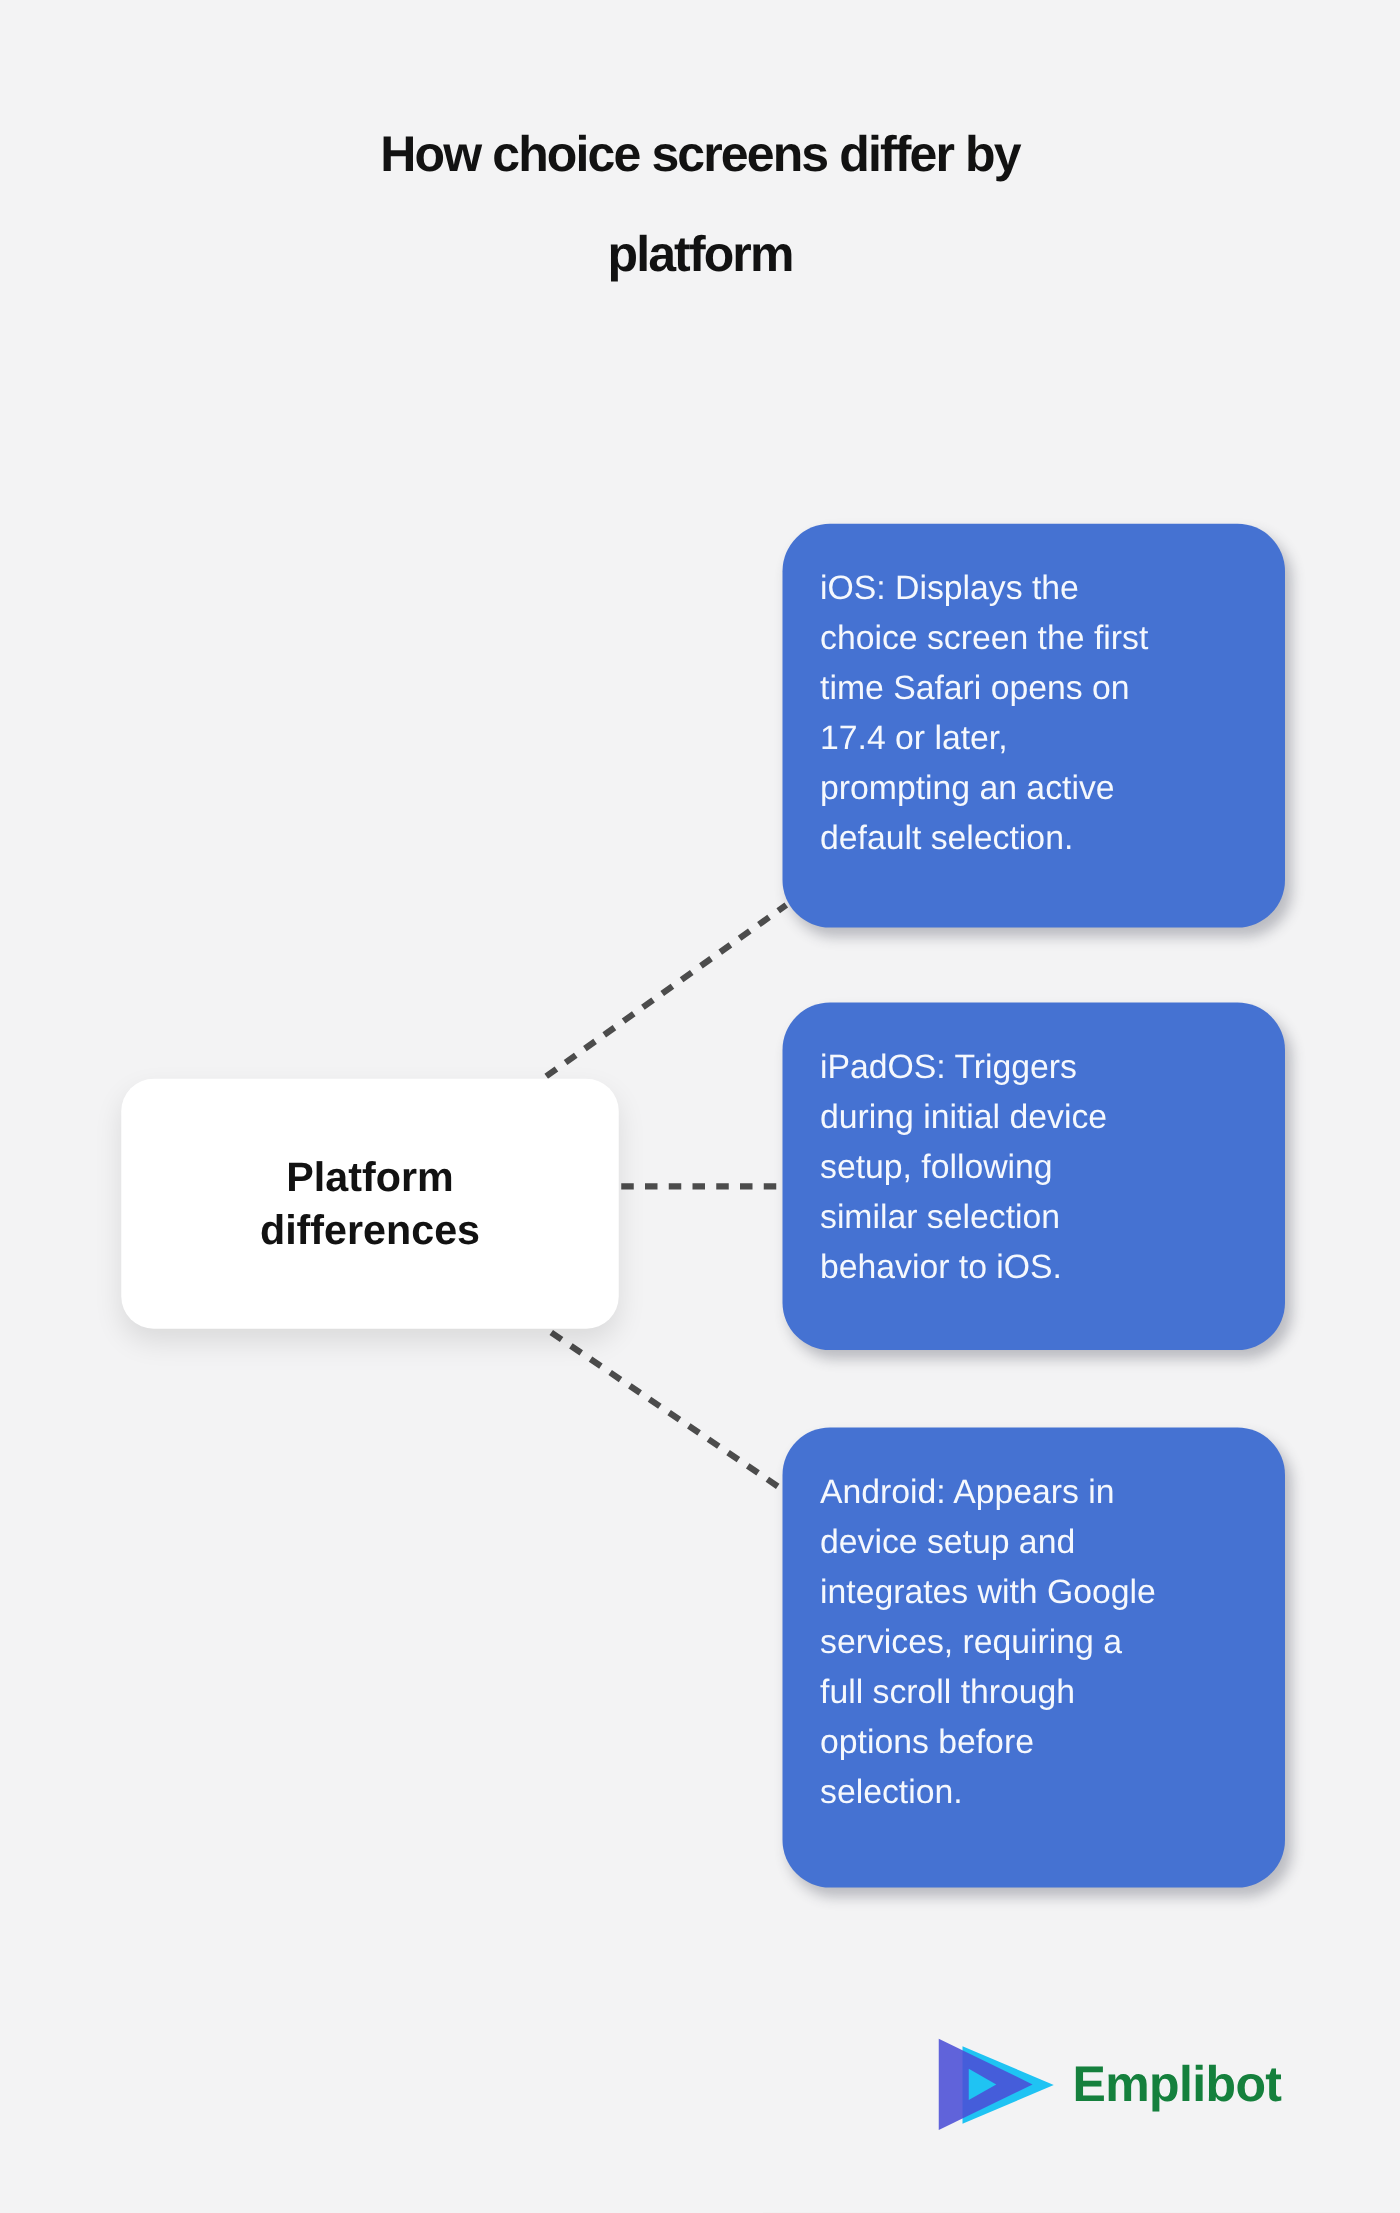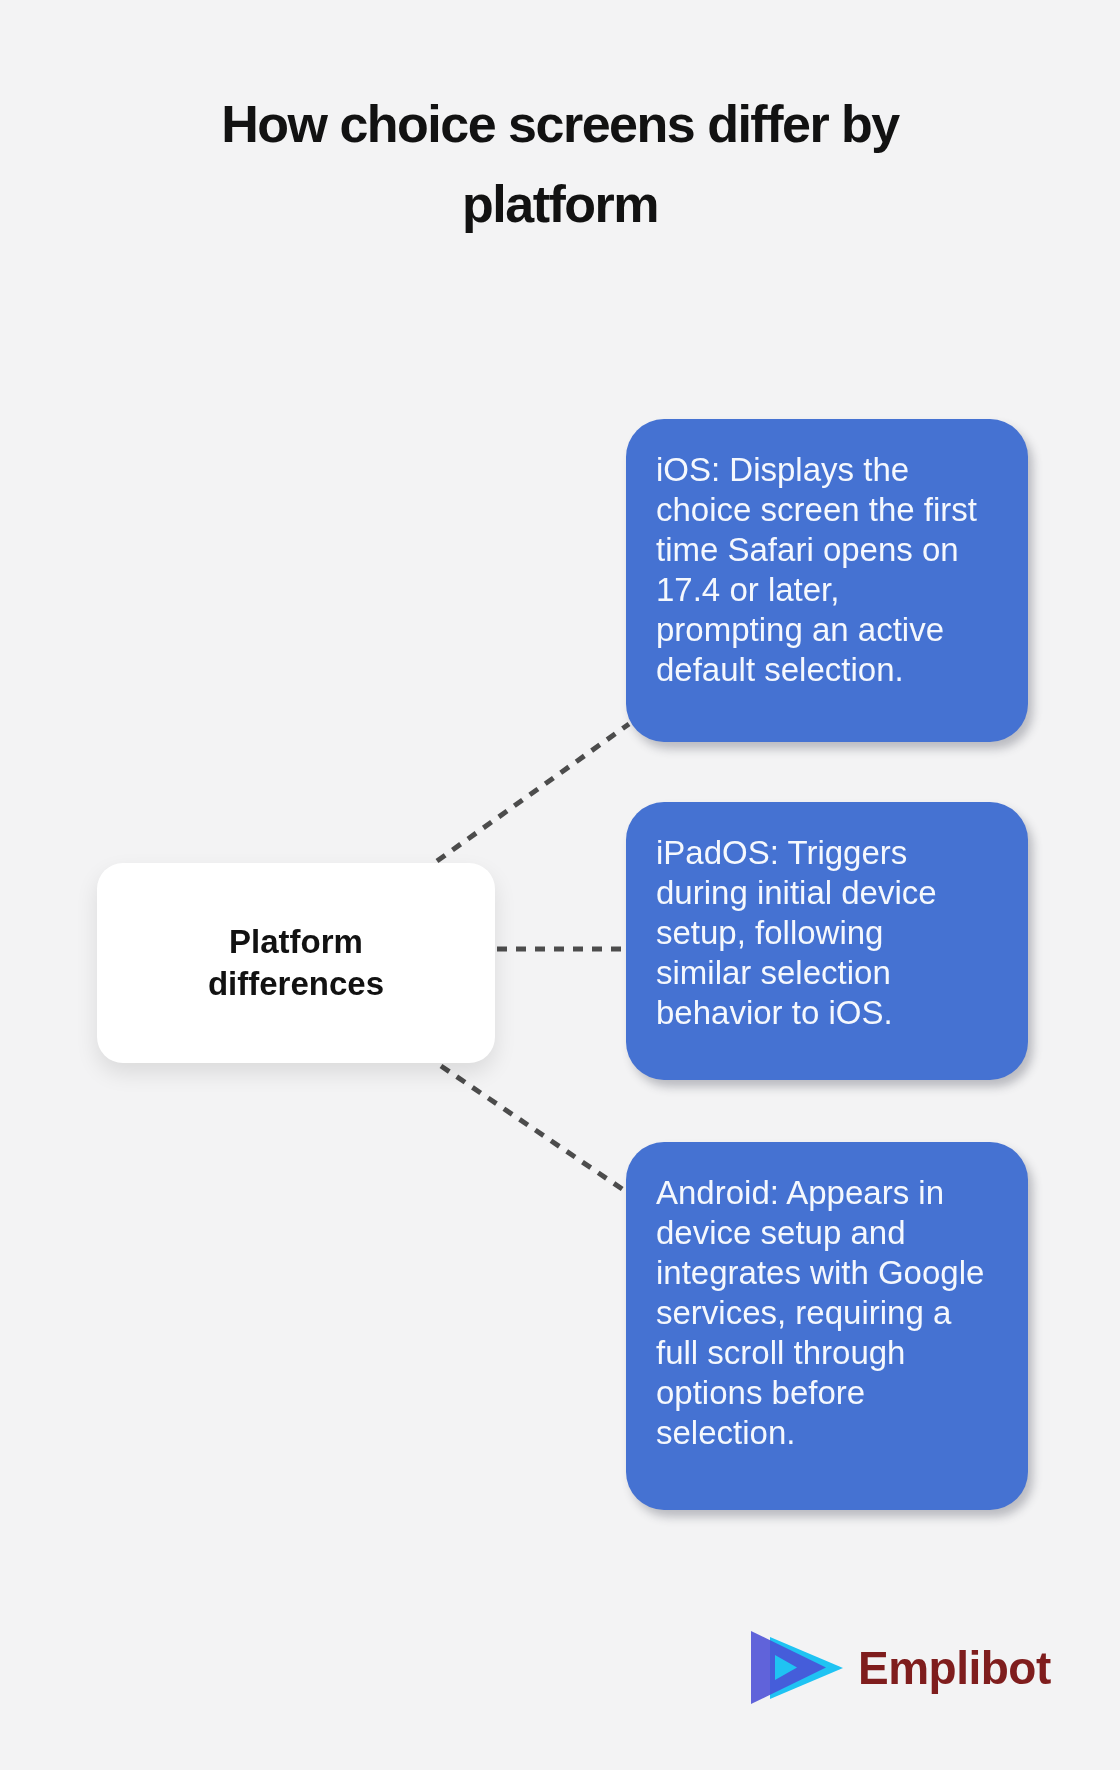--- a/index.html
+++ b/index.html
@@ -17,21 +17,21 @@
   }
 
   
   .title {
     position: absolute;
     left: 0;
     top: 84px;
     width: 1120px;
     margin: 0;
     text-align: center;
-    font-size: 52px;
+    font-size: 40px;
     line-height: 80px;
     font-weight: 700;
     letter-spacing: -1.5px;
     color: var(--ink, #121212);
     white-space: pre-line;
   }
 
   
   .connectors {
     position: absolute;
@@ -76,44 +76,44 @@
     left: 626px;
     width: 402px;
     background: var(--node-blue, #4572d2);
     border-radius: 38px;
     box-shadow: 5px 7px 10px rgba(55,60,75,0.30);
     box-sizing: border-box;
     padding: 31px 24px 0 30px;
   }
   .branch .branch-text {
     margin: 0;
-    font-size: 33px;
+    font-size: 27px;
     line-height: 40px;
     color: var(--node-text, #f5f8fd);
     white-space: pre-line;
   }
   .branch-ios     { top: 419px;  height: 323px; }
   .branch-ipados  { top: 802px;  height: 278px; }
   .branch-android { top: 1142px; height: 368px; }
 
   
   .brand {
     position: absolute;
     left: 748px;
     top: 1630px;
     display: flex;
     align-items: center;
     gap: 13px;
   }
   .brand-icon { width: 97px; height: 76px; display: block; }
   .brand-name {
-    font-size: 46px;
+    font-size: 40px;
     font-weight: 700;
     letter-spacing: -0.5px;
-    color: #7f1d1d;
+    color: #15803d;
   }
 </style>
 </head>
 <body>
 
 <div class="canvas">
 
   <h1 class="title">How choice screens differ by
 platform</h1>
 

